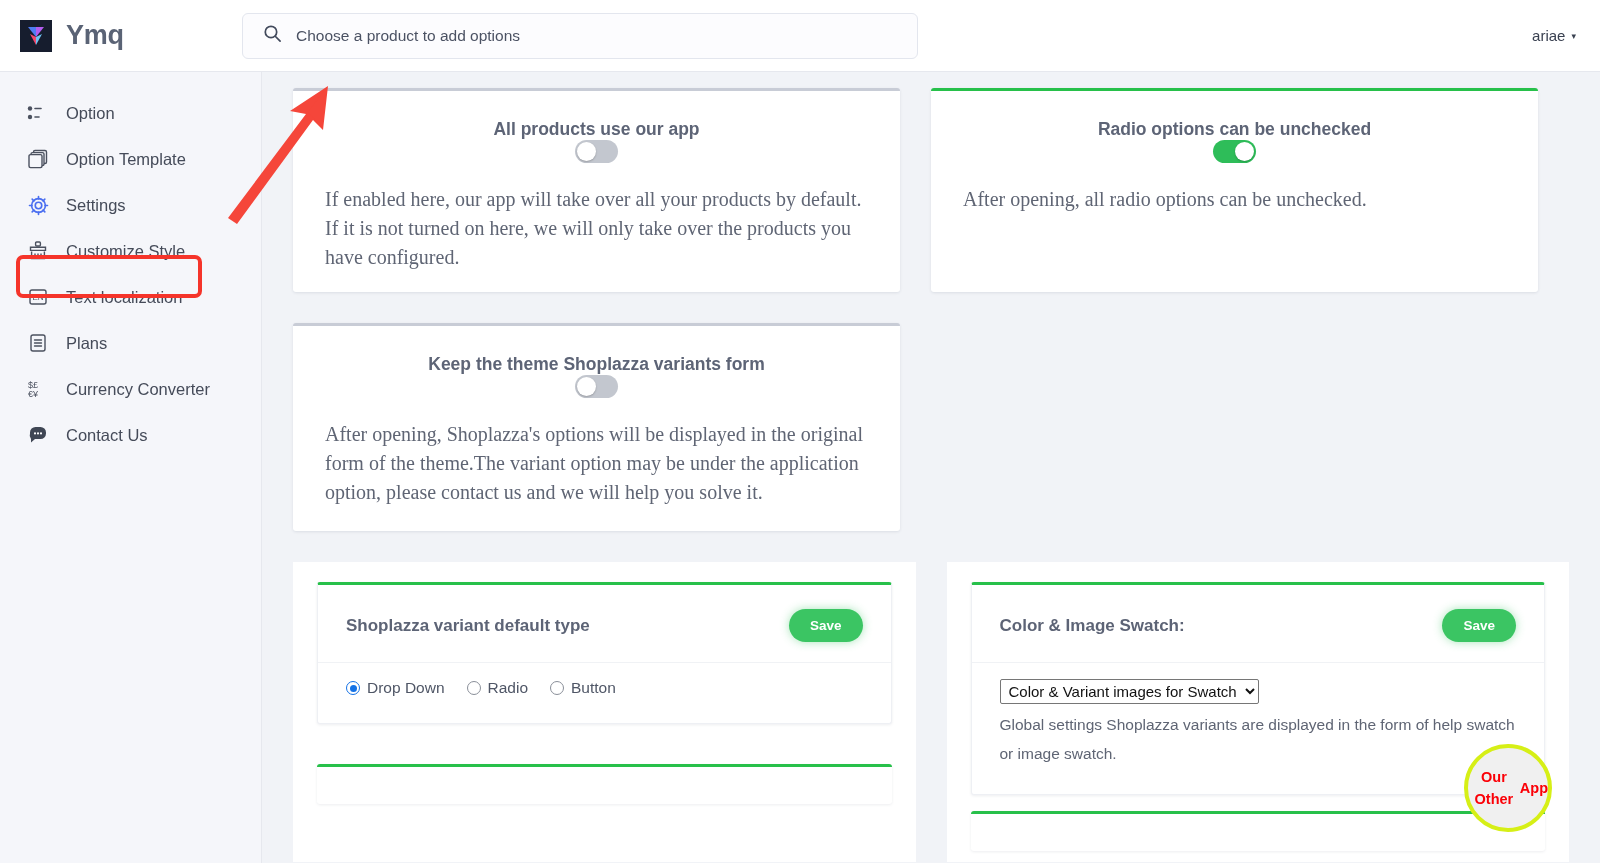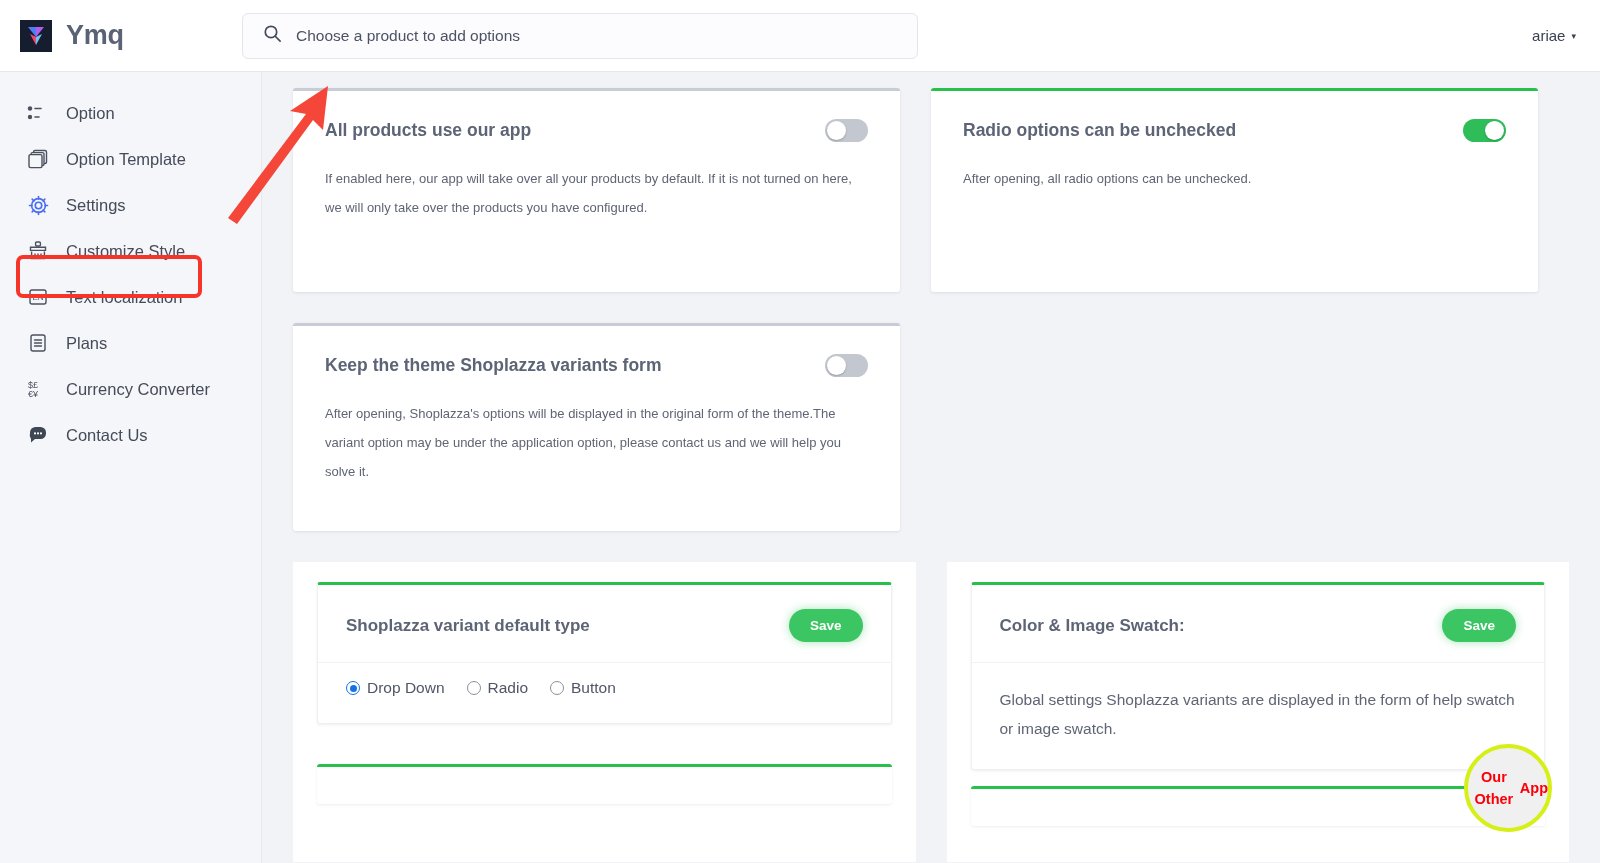--- a/index.html
+++ b/index.html
@@ -90,24 +90,25 @@
     background: #ffffff;
     border-radius: 3px;
     box-shadow: 0 1px 3px rgba(28,40,64,.10);
   }
   .card-top-gray { border-top: 3px solid #c8ccd6; }
   .card-top-green { border-top: 3px solid #27c04a; }
 
   .card-head {
     display: flex; align-items: center; justify-content: space-between;
     padding: 28px 32px 0 32px;
+    flex-direction: column;
   }
   .card-title { font-size: 17.5px; font-weight: bold; color: #5d6476; }
   .card-body { padding: 22px 32px 0 32px; }
-  .card-desc { font-size: 13px; color: #5f6574; line-height: 29px; }
+  .card-desc { font-size: 20px; color: #5f6574; line-height: 29px; font-family: Liberation Serif, serif; }
 
   
   .toggle { width: 43px; height: 23px; border-radius: 12px; position: relative; flex: 0 0 auto; cursor: pointer; }
   .toggle.off { background: #c3c7cf; }
   .toggle.on  { background: #2ebd59; }
   .knob { position: absolute; top: 2px; width: 19px; height: 19px; border-radius: 50%; background: #fff;
           box-shadow: 0 1px 2px rgba(0,0,0,.22); }
   .toggle.off .knob { left: 2px; }
   .toggle.on  .knob { right: 2px; }
 
@@ -361,20 +362,23 @@
       <div class="inner-card" style="margin-top:40px;height:40px;border:none;border-top:3px solid #27c04a;"></div>
     </div>
 
     <div class="panel panel-right" style="height:300px; padding:20px 24px 0 24px;">
       <div class="inner-card">
         <div class="inner-head">
           <div class="inner-title">Color &amp; Image Swatch:</div>
           <button class="btn-save">Save</button>
         </div>
         <div class="inner-body">
+          <select class="nativesel">
+            <option>Color &amp; Variant images for Swatch</option>
+          </select>
           <div class="sel-desc">Global settings Shoplazza variants are displayed in the form of help swatch or image swatch.</div>
         </div>
       </div>
       <div class="inner-card" style="margin-top:16px;height:40px;border:none;border-top:3px solid #27c04a;"></div>
     </div>
   </div>
 </div>
 
 <svg class="arrow" width="130" height="150" viewBox="0 0 130 150">
   <path d="M18 140 L96 36 L80 33 L118 8 L113 52 L103 42 L27 146 Z" fill="#f5463a"></path>

